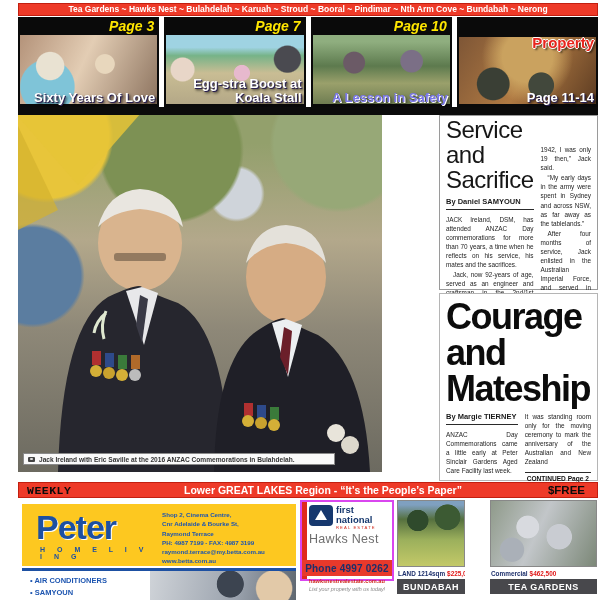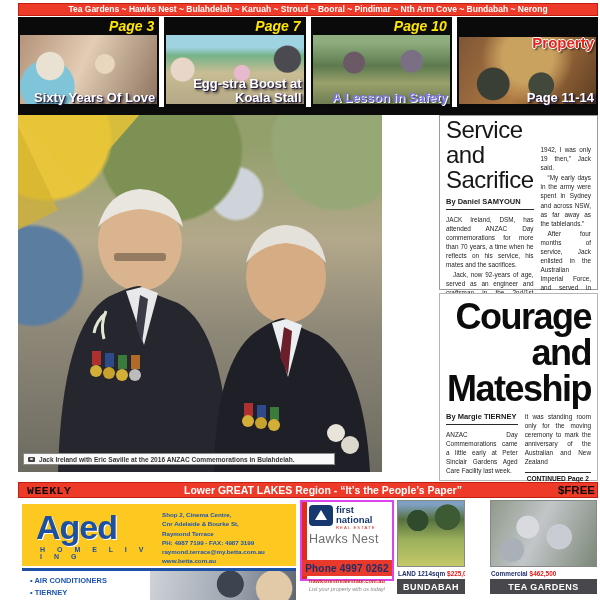--- a/index.html
+++ b/index.html
@@ -73,41 +73,41 @@
     border-radius:50%; background:#ddd; }
 
   .news-col { width:204px; margin-left:12px; display:flex; flex-direction:column;padding-left:45px; }
   .article { border:1px solid #9a9a9a; background:#fff; padding:3px 6px 4px 6px; position:relative; }
   .article1 { height:175px; }
   .article2 { height:188px; margin-top:3px; border-color:#b5b5b5; }
 
   .headline1 { font-size:24px; font-weight:400; color:#161616; line-height:1.05;
     letter-spacing:-0.5px; margin-bottom:4px; }
   .headline2 { font-size:36px; font-weight:700; color:#0c0c0c; line-height:1.0;
-    letter-spacing:-1.5px; margin:2px 0 5px 0;text-align:right; }
+    letter-spacing:-1.5px; margin:2px 0 5px 0; }
 
   .cols { display:flex; gap:7px; }
   .colL { width:95px; }
   .colR { width:88px; }
   .byline { font-size:7.5px; font-weight:bold; color:#1a1a1a;
     border-bottom:1.5px solid #2a2a2a; padding-bottom:3px; margin-bottom:5px; }
   .body-text p { font-size:6.4px; line-height:1.42; color:#1d1d1d; text-align:justify; }
   .body-text p + p { text-indent:7px; margin-top:1px; }
   .continued { border-top:1.5px solid #2a2a2a; margin-top:5px; padding-top:2px;
     font-size:6.6px; font-weight:bold; text-align:center; color:#111; }
   .a1-colL { margin-top:-2px; }
   .a1-headwrap { width:100%; }
   .a1-colR { padding-top:26px; }
 
   
   .footer-bar { position:absolute; left:18px; top:482px; width:580px; height:16px;
     background:#ee3a28; border:1px solid #c21f10; display:flex; align-items:center; }
   .footer-left { width:120px; color:#0c0c0c; font-size:11.5px; font-weight:900; padding-left:8px; letter-spacing:.5px;font-family:Liberation Mono, monospace;}
   .footer-center { flex:1; text-align:center; color:#fff; font-size:10.5px; font-weight:bold; white-space:nowrap;}
-  .footer-right { width:90px; text-align:right; color:#0c0c0c; font-size:11.5px; font-weight:900; padding-right:2px; }
+  .footer-right { width:90px; text-align:right; color:#0c0c0c; font-size:11.5px; font-weight:900; padding-right:12px; }
 
   
   .ads { position:absolute; left:18px; top:500px; width:580px; height:100px; }
 
   .betta { position:absolute; left:4px; top:4px; width:274px; height:96px; background:#fff; }
   .betta-top { height:62px; background:#fdc820; display:flex; padding:6px 8px 0 14px; }
   .betta-logo { width:120px; }
   .betta-word { font-size:34px; font-weight:700; color:#1d50a2; line-height:1;
     text-shadow:1px 1px 0 #fff; letter-spacing:-1px; }
   .betta-tag { font-size:7px; font-weight:bold; color:#1d50a2; letter-spacing:5px; margin:2px 0 0 4px; }
@@ -300,37 +300,37 @@
     <div class="footer-left">WEEKLY</div>
     <div class="footer-center">Lower GREAT LAKES Region - “It’s the People’s Paper”</div>
     <div class="footer-right">$FREE</div>
   </div>
 
   <div class="ads">
 
     <div class="betta">
       <div class="betta-top">
         <div class="betta-logo">
-          <div class="betta-word">Aged</div>
+          <div class="betta-word">Peter</div>
           <div class="betta-tag">H O M E   L I V I N G</div>
         </div>
         <div class="betta-addr">
           <div>Shop 2, Cinema Centre,</div>
           <div>Cnr Adelaide &amp; Bourke St,</div>
           <div>Raymond Terrace</div>
           <div>PH: 4987 7199 - FAX: 4987 3199</div>
           <div>raymond.terrace@my.betta.com.au</div>
           <div>www.betta.com.au</div>
         </div>
       </div>
       <div class="betta-rule"></div>
       <div class="betta-bottom">
         <div class="betta-bullets">
           <div>• AIR CONDITIONERS</div>
-          <div>• TIERNEY</div>
+          <div>• SAMYOUN</div>
         </div>
         <div class="betta-photo"></div>
       </div>
     </div>
 
     <div class="fn-ad">
       <div class="fn-strip"></div>
       <div class="fn-inner">
         <div class="fn-logo-row">
           <div class="fn-mark"></div>

